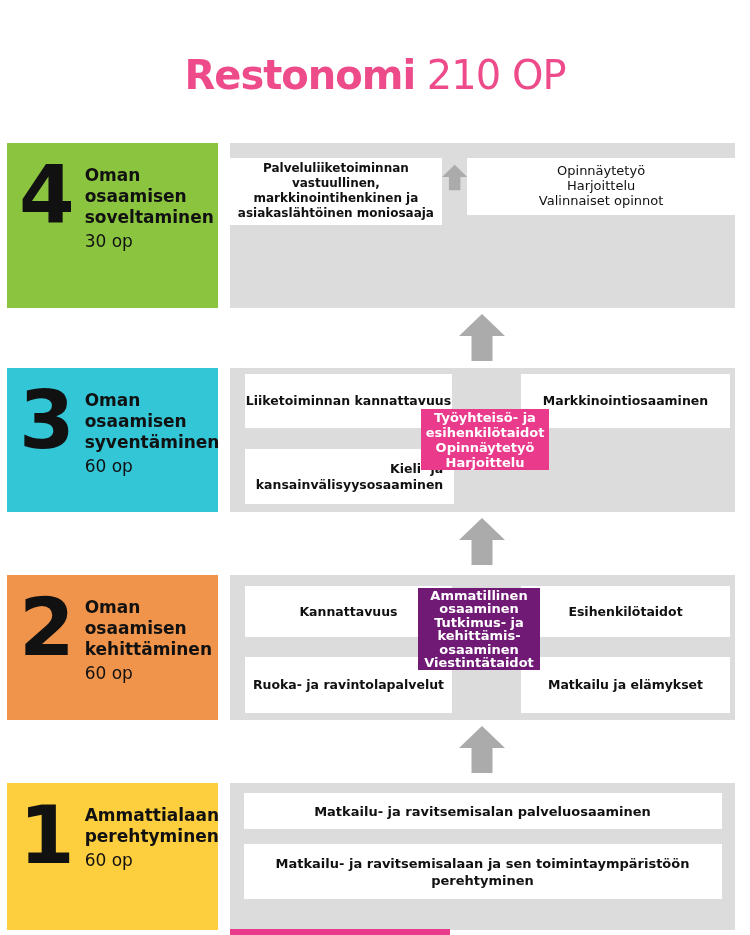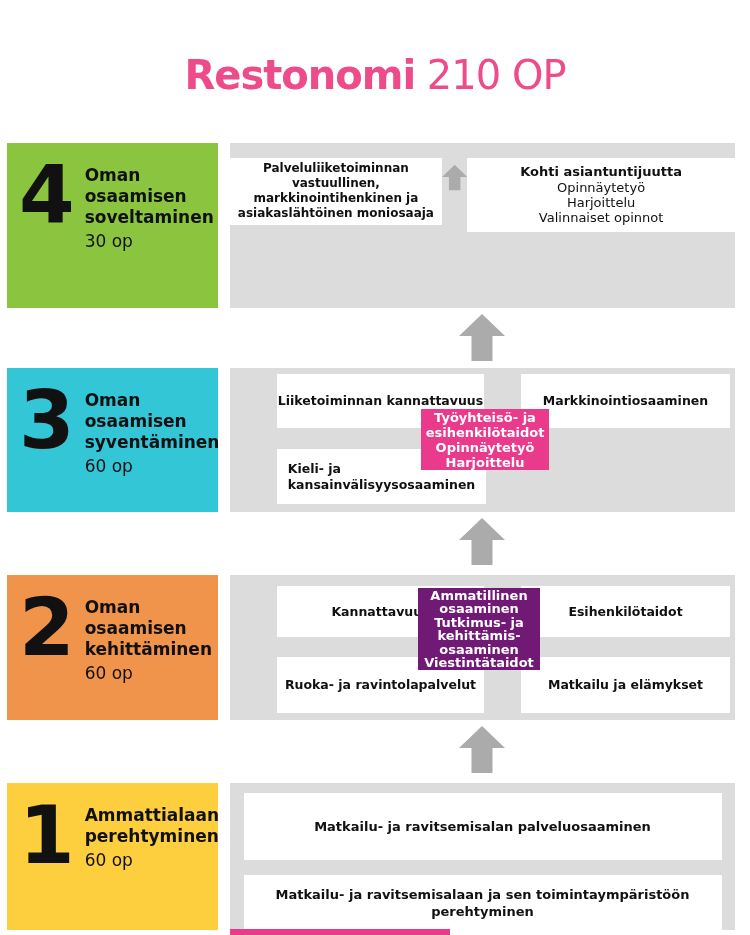--- a/index.html
+++ b/index.html
@@ -31,39 +31,39 @@
   .goal-box { width:276px; background:#fff; font-weight:bold; font-size:12px; line-height:15px;
               text-align:center; padding:3px 0 4px; white-space:pre-line; }
   .p4 .mini-arrow { margin:3px 0 2px; }
   .course-box4 { width:349px; background:#fff; text-align:center; padding:5px 0 7px; }
   .course-box4 .head { font-weight:bold; font-size:13px; line-height:17px; }
   .course-box4 .items { font-size:13px; line-height:15px; white-space:pre-line; }
 
   
   .row { display:flex; justify-content:space-between; padding:0 5px 0 15px; }
   .cbox { background:#fff; display:flex; align-items:center; justify-content:center;
-          text-align:left; font-weight:bold; font-size:12.5px; line-height:16px; white-space:pre-line;margin-left:32px; }
+          text-align:right; font-weight:bold; font-size:12.5px; line-height:16px; white-space:pre-line; }
   .cbox.l { width:207px; }
   .cbox.r { width:209px; }
   .p3 .row1 { margin-top:6px; }  .p3 .row1 .cbox { height:54px; }
   .p3 .row2 { margin-top:21px; } .p3 .row2 .cbox { height:55px; }
   .p2 .row1 { margin-top:11px; } .p2 .row1 .cbox { height:51px; }
   .p2 .row2 { margin-top:20px; } .p2 .row2 .cbox { height:56px; }
 
   .pinkbox { position:absolute; z-index:2; color:#fff; font-weight:bold; font-size:13px;
              text-align:center; display:flex; align-items:center; justify-content:center;
              white-space:pre-line; }
   .p3 .pinkbox { left:191px; top:41px; width:128px; height:61px; line-height:15px; }
   .p2 .pinkbox { left:188px; top:13px; width:122px; height:82px; line-height:13.5px; }
 
   
   .p1 { display:flex; flex-direction:column; align-items:center; padding-top:10px; }
   .wbox { background:#fff; width:478px; display:flex; align-items:center; justify-content:center;
           text-align:center; font-weight:bold; font-size:13px; line-height:17px; white-space:pre-line; }
-  .wbox.b1 { height:68px; }
+  .wbox.b1 { height:36px; }
   .wbox.b2 { height:55px; margin-top:15px; }
 
   .gap { position:relative; width:750px; }
   .gap.g43 { height:60px; } .gap.g32 { height:63px; } .gap.g21 { height:63px; }
   .gap svg { position:absolute; left:459px; top:6px; }
 
   .bottom-bar { position:absolute; left:230px; bottom:0; width:220px; height:6px; }
 </style>
 </head>
 <body>
@@ -85,21 +85,20 @@
       </div>
     </div>
     <div class="panel p4" style="background-color: rgb(220, 220, 220);">
       <div class="goal-box">Palveluliiketoiminnan vastuullinen,
 markkinointihenkinen ja
 asiakaslähtöinen moniosaaja</div>
       <svg class="mini-arrow" width="33" height="33" viewBox="0 0 33 33">
         <path d="M16.5 0 L33 16 L24 16 L24 33 L9 33 L9 16 L0 16 Z" style="fill: rgb(171, 171, 171);"></path>
       </svg>
       <div class="course-box4">
-        <div class="head">Kohti asiantuntijuutta</div>
         <div class="items">Opinnäytetyö
 Harjoittelu
 Valinnaiset opinnot</div>
       </div>
     </div>
   </div>
 
   <div class="gap g43">
     <svg width="46" height="47" viewBox="0 0 46 47">
       <path d="M23 0 L46 22 L33.5 22 L33.5 47 L12.5 47 L12.5 22 L0 22 Z" style="fill: rgb(171, 171, 171);"></path>

